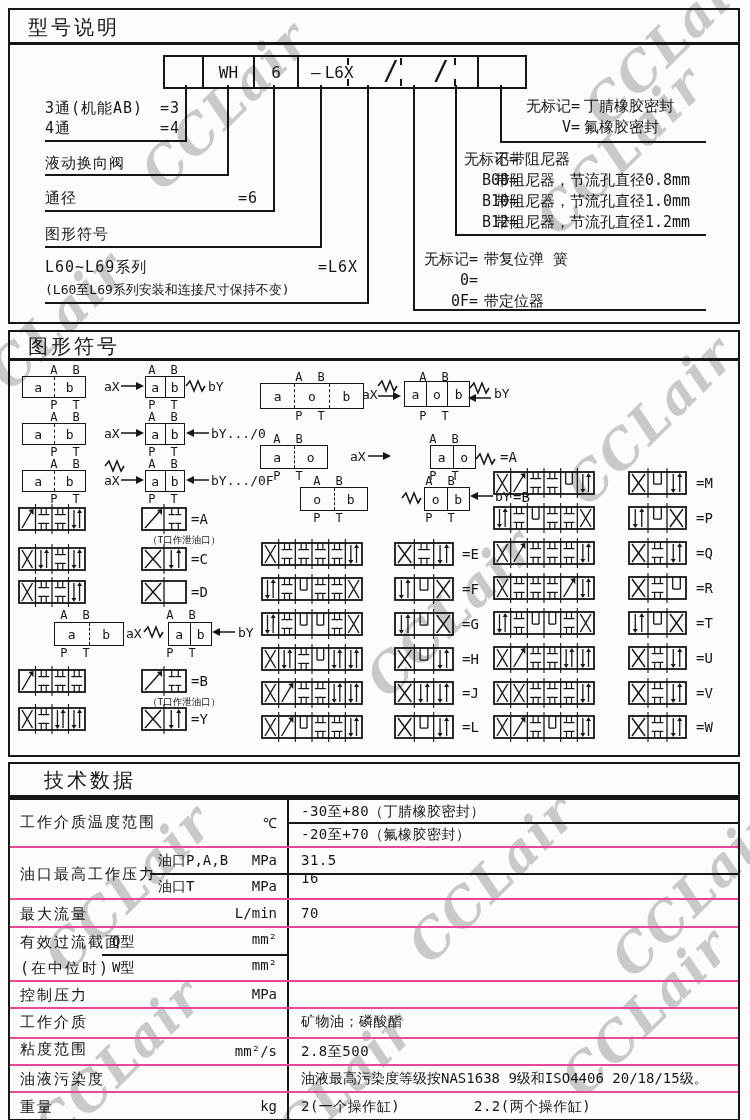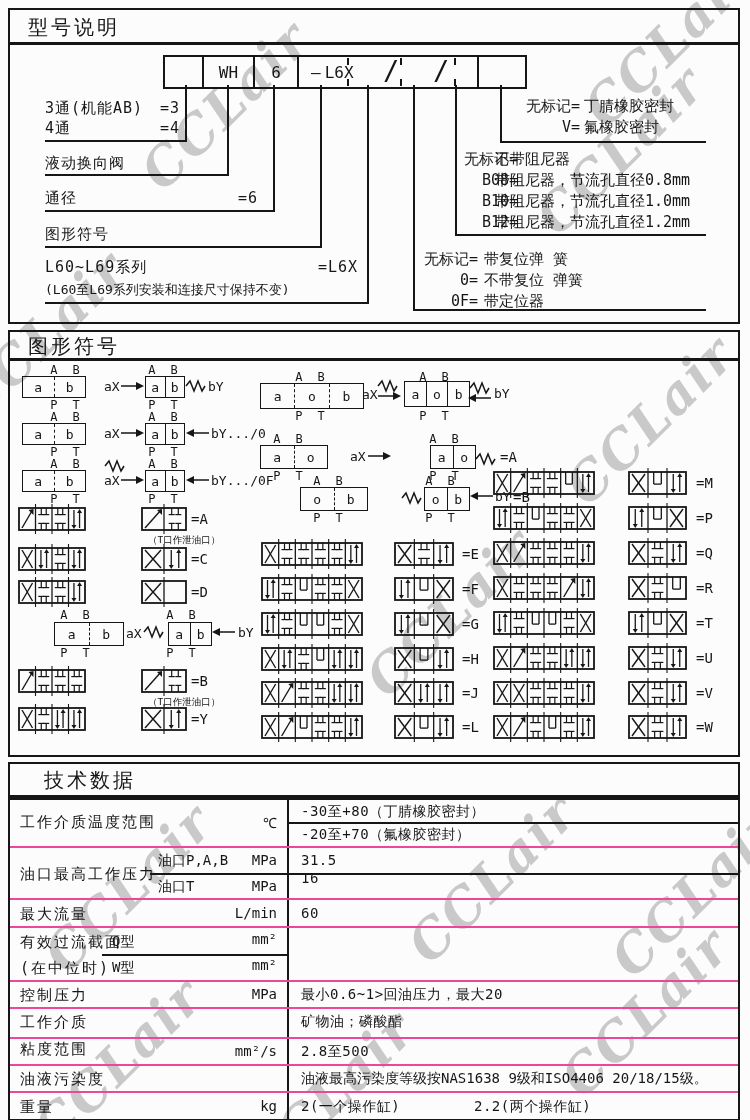--- a/index.html
+++ b/index.html
@@ -143,21 +143,20 @@
   <span class="rkey" style="left:440px;top:171px;width:78px">B08=</span>
   <span class="rval" style="left:495px;top:171px;width:211px">带阻尼器，节流孔直径0.8mm</span>
   <span class="rkey" style="left:440px;top:192px;width:78px">B10=</span>
   <span class="rval" style="left:495px;top:192px;width:211px">带阻尼器，节流孔直径1.0mm</span>
   <span class="rkey" style="left:440px;top:213px;width:78px">B12=</span>
   <span class="rval" style="left:495px;top:213px;width:211px">带阻尼器，节流孔直径1.2mm</span>
 
   <span class="rkey" style="left:398px;top:250px;width:80px">无标记=</span>
   <span class="rval" style="left:484px;top:250px;width:222px">带复位弹 簧</span>
   <span class="rkey" style="left:398px;top:271px;width:80px">0=</span>
-  <span class="rval" style="left:484px;top:271px;width:222px">不带复位 弹簧</span>
   <span class="rkey" style="left:398px;top:292px;width:80px">0F=</span>
   <span class="rval" style="left:484px;top:292px;width:222px">带定位器</span>
 
   <div class="sechead" style="left:8px;top:330px;width:728px;height:26px"></div>
   <span class="sectitle" style="left:28px;top:333px">图形符号</span>
 
   <div id="sym-body" class="secbox" style="left:8px;top:360px;width:728px;height:395px;border-top:none">
 
     <span class="plab" style="left:40px;top:3px;width:34px">A B</span>
     <span class="plab" style="left:138px;top:3px;width:34px">A B</span>
@@ -1553,44 +1552,41 @@
         <span class="tv" style="top:22px">16</span>
       </div>
     </div>
 
     <div class="band" style="height:28px">
       <div class="lc">
         <span class="tl" style="top:5px">最大流量</span>
         <span class="tu" style="top:5px">L/min</span>
       </div>
       <div class="vc">
-          <span class="tv" style="top:5px">60</span>
+          <span class="tv" style="top:5px">70</span>
         </div>
     </div>
 
     <div class="band" style="height:54px">
       <div class="lc">
         <span class="tl" style="top:5px">有效过流截面</span>
         <span class="tl" style="top:31px">(在中位时)</span>
         <div class="pd" style="left:92px;right:0;top:26px"></div>
         <span class="tsub" style="left:102px;top:5px">Q型</span>
         <span class="tu" style="top:3px">mm²</span>
         <span class="tsub" style="left:102px;top:31px">W型</span>
         <span class="tu" style="top:29px">mm²</span>
       </div>
     </div>
 
     <div class="band" style="height:27px">
       <div class="lc">
         <span class="tl" style="top:4px">控制压力</span>
         <span class="tu" style="top:4px">MPa</span>
       </div>
-      <div class="vc">
-          <span class="tv" style="top:4px">最小0.6~1&gt;回油压力，最大20</span>
-        </div>
     </div>
 
     <div class="band" style="height:30px">
       <div class="lc">
         <span class="tl" style="top:4px">工作介质</span>
       </div>
       <div class="vc">
           <span class="tv" style="top:4px">矿物油；磷酸酯</span>
         </div>
     </div>

